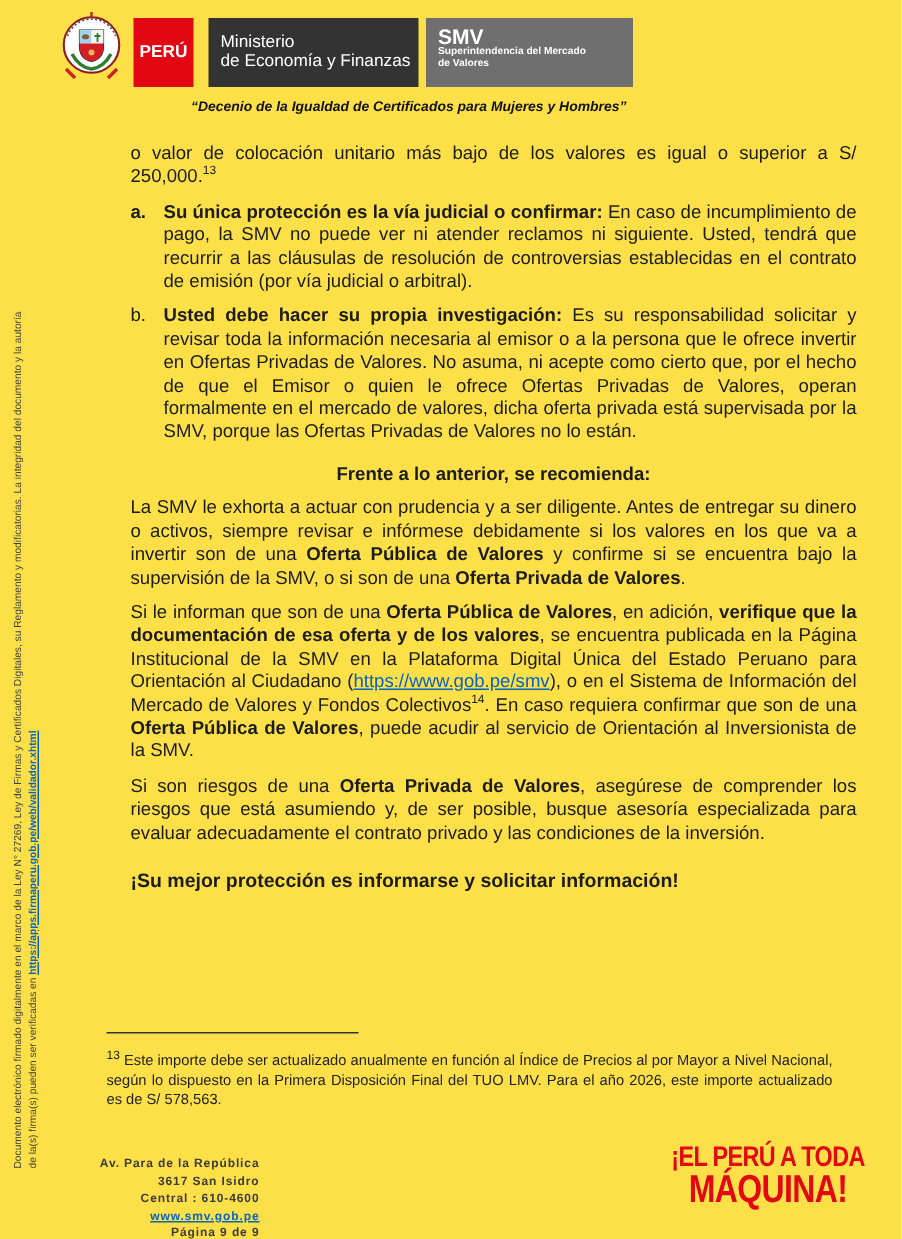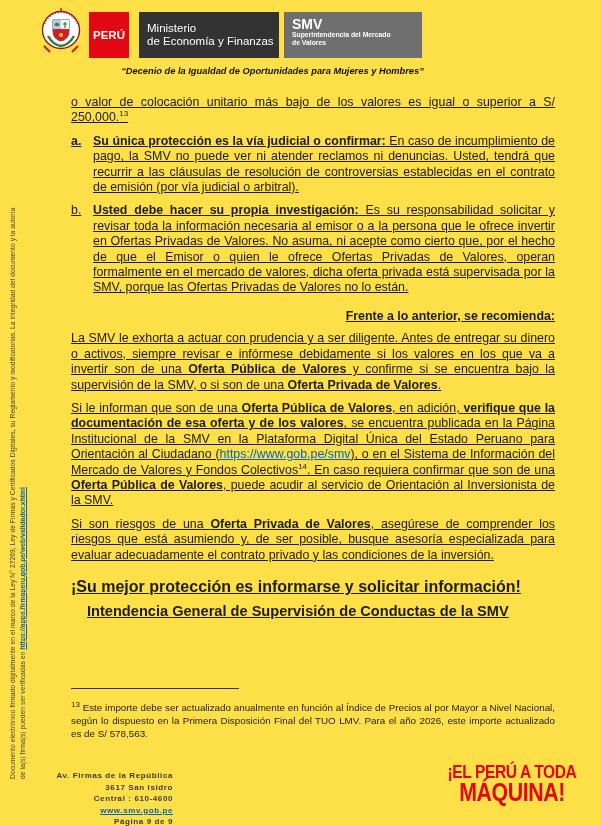--- a/index.html
+++ b/index.html
@@ -19,30 +19,30 @@
             justify-content:center;font-weight:bold;font-size:11.5px;}
   .mef-box{left:139px;width:140px;background:#333333;display:flex;flex-direction:column;
            justify-content:center;padding-left:8px;font-size:11.5px;line-height:13.5px;}
   .smv-box{left:284px;width:138px;background:#6F6F6F;padding:5px 0 0 8px;}
   .smv-box .acr{font-size:14px;font-weight:bold;line-height:14px;}
   .smv-box .sub{font-size:6.8px;font-weight:bold;line-height:8px;}
   .motto{position:absolute;left:40px;top:66px;width:465px;text-align:center;
          font-size:9.3px;font-weight:bold;font-style:italic;color:#111;}
 
   
-  .body-col{position:absolute;left:71px;top:95px;width:484px;
-            font-size:12.4px;line-height:15.4px;text-align:justify;text-decoration:underline;}
+  .body-col{position:absolute;left:87px;top:95px;width:484px;
+            font-size:12.4px;line-height:15.4px;text-align:justify;}
   .body-col p{margin:0 0 8px 0;}
   .bold{font-weight:bold;}
   .li{display:flex;margin:0 0 8px 0;}
   .li .marker{flex:0 0 22px;}
   .li .li-text{flex:1;text-align:justify;}
-  .rec-heading{font-weight:bold;margin:13px 0 7px 0 !important;text-align:right;}
+  .rec-heading{font-weight:bold;margin:13px 0 7px 0 !important;text-align:center;}
   .closing{margin-top:12px;text-align:left;}
-  .closing .c1{font-weight:bold;font-size:16px;line-height:24px;}
+  .closing .c1{font-weight:bold;font-size:13px;line-height:24px;}
   .closing .c2{font-weight:bold;font-size:14.6px;line-height:24px;margin-left:16px;}
   .body-col a, .fns a{color:#0563C1;text-decoration:underline;}
   sup{font-size:8px;line-height:0;}
 
   
   .fns{position:absolute;left:71px;top:688px;width:484px;font-size:9.8px;
        line-height:13.2px;text-align:justify;color:#222;}
   .fn-sep{width:168px;border-top:1px solid #333;margin:0 0 6px 0;}
   .fns p{margin:12px 0 4px 0;}
 
@@ -90,58 +90,57 @@
     <div class="acr">SMV</div>
     <div class="sub">Superintendencia del Mercado</div>
     <div class="sub">de Valores</div>
   </div>
 
   <div class="hbox mef-box">
     <span>Ministerio</span>
     <span>de Economía y Finanzas</span>
   </div>
 
-  <div class="motto">“Decenio de la Igualdad de Oportunidades para Mujeres y Hombres”</div>
+  <div class="motto">“Decenio de la Igualdad de Certificados para Mujeres y Hombres”</div>
 
   <div class="body-col">
 
     <p><span>o valor de colocación unitario más bajo de los valores es igual o superior a S/ 250,000.</span><sup>13</sup></p>
 
 
     <div class="li">
       <span class="marker bold">a.</span>
-      <div class="li-text"><b>Su única protección es la vía judicial o confirmar:</b><span> En caso de incumplimiento de pago, la SMV no puede ver ni atender reclamos ni denuncias. Usted, tendrá que recurrir a las cláusulas de resolución de controversias establecidas en el contrato de emisión (por vía judicial o arbitral).</span></div>
+      <div class="li-text"><b>Su única protección es la vía judicial o confirmar:</b><span> En caso de incumplimiento de pago, la SMV no puede ver ni atender reclamos ni siguiente. Usted, tendrá que recurrir a las cláusulas de resolución de controversias establecidas en el contrato de emisión (por vía judicial o arbitral).</span></div>
     </div>
 
     <div class="li">
       <span class="marker">b.</span>
       <div class="li-text"><b>Usted debe hacer su propia investigación:</b><span> Es su responsabilidad solicitar y revisar toda la información necesaria al emisor o a la persona que le ofrece invertir en Ofertas Privadas de Valores. No asuma, ni acepte como cierto que, por el hecho de que el Emisor o quien le ofrece Ofertas Privadas de Valores, operan formalmente en el mercado de valores, dicha oferta privada está supervisada por la SMV, porque las Ofertas Privadas de Valores no lo están.</span></div>
     </div>
 
     <p class="rec-heading">Frente a lo anterior, se recomienda:</p>
 
     <p><span>La SMV le exhorta a actuar con prudencia y a ser diligente. Antes de entregar su dinero o activos, siempre revisar e infórmese debidamente si los valores en los que va a invertir son de una </span><b>Oferta Pública de Valores</b><span> y confirme si se encuentra bajo la supervisión de la SMV, o si son de una </span><b>Oferta Privada de Valores</b><span>.</span></p>
 
     <p><span>Si le informan que son de una </span><b>Oferta Pública de Valores</b><span>, en adición, </span><b>verifique que la documentación de esa oferta y de los valores</b><span>, se encuentra publicada en la Página Institucional de la SMV en la Plataforma Digital Única del Estado Peruano para Orientación al Ciudadano (</span><a href="#">https://www.gob.pe/smv</a><span>), o en el Sistema de Información del Mercado de Valores y Fondos Colectivos</span><sup>14</sup><span>. En caso requiera confirmar que son de una </span><b>Oferta Pública de Valores</b><span>, puede acudir al servicio de Orientación al Inversionista de la SMV.</span></p>
 
     <p><span>Si son riesgos de una </span><b>Oferta Privada de Valores</b><span>, asegúrese de comprender los riesgos que está asumiendo y, de ser posible, busque asesoría especializada para evaluar adecuadamente el contrato privado y las condiciones de la inversión.</span></p>
 
     <div class="closing">
       <div class="c1">¡Su mejor protección es informarse y solicitar información!</div>
-      <div class="c2">Intendencia General de Supervisión de Conductas de la SMV</div>
     </div>
   </div>
 
   <div class="fns">
     <div class="fn-sep"></div>
     <p><sup>13</sup><span> Este importe debe ser actualizado anualmente en función al Índice de Precios al por Mayor a Nivel Nacional, según lo dispuesto en la Primera Disposición Final del TUO LMV. Para el año 2026, este importe actualizado es de S/ 578,563.</span></p>
   </div>
 
   <div class="addr">
-    <div>Av. Firmas de la República</div>
+    <div>Av. Para de la República</div>
     <div>3617 San Isidro</div>
     <div>Central : 610-4600</div>
     <div><a href="#">www.smv.gob.pe</a></div>
     <div>Página 9 de 9</div>
   </div>
 
   <div class="slogan">
     <div class="s1">¡EL PERÚ A TODA</div>
     <div class="s2">MÁQUINA!</div>
   </div>

